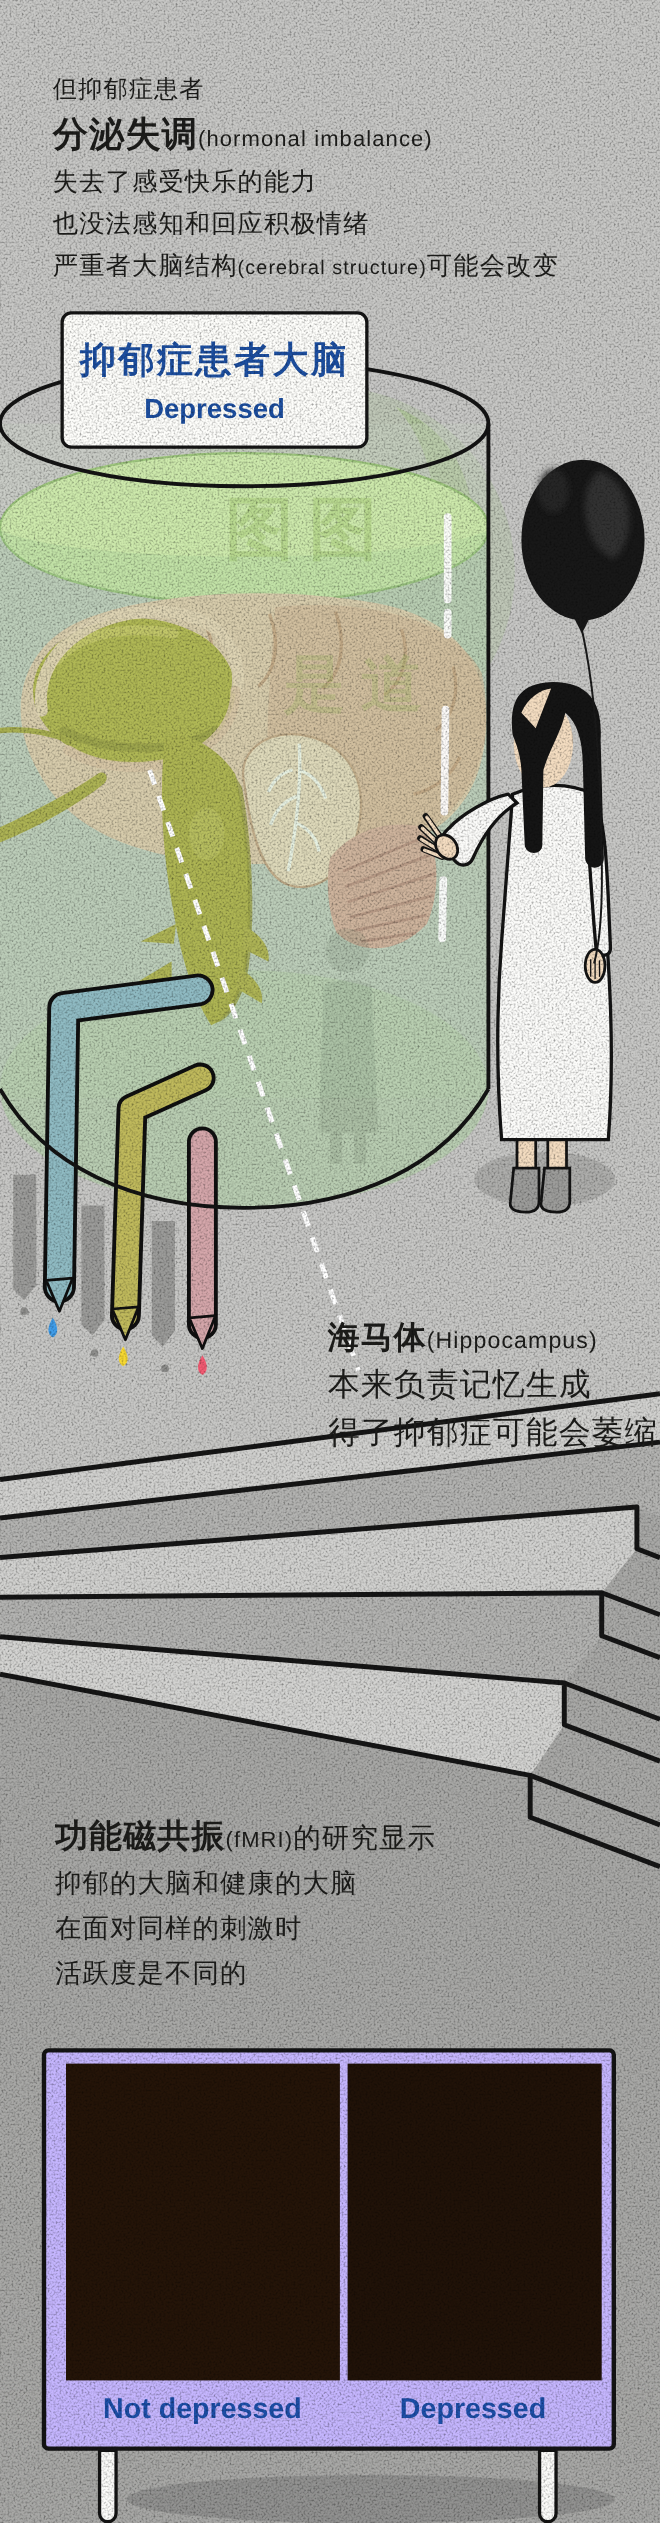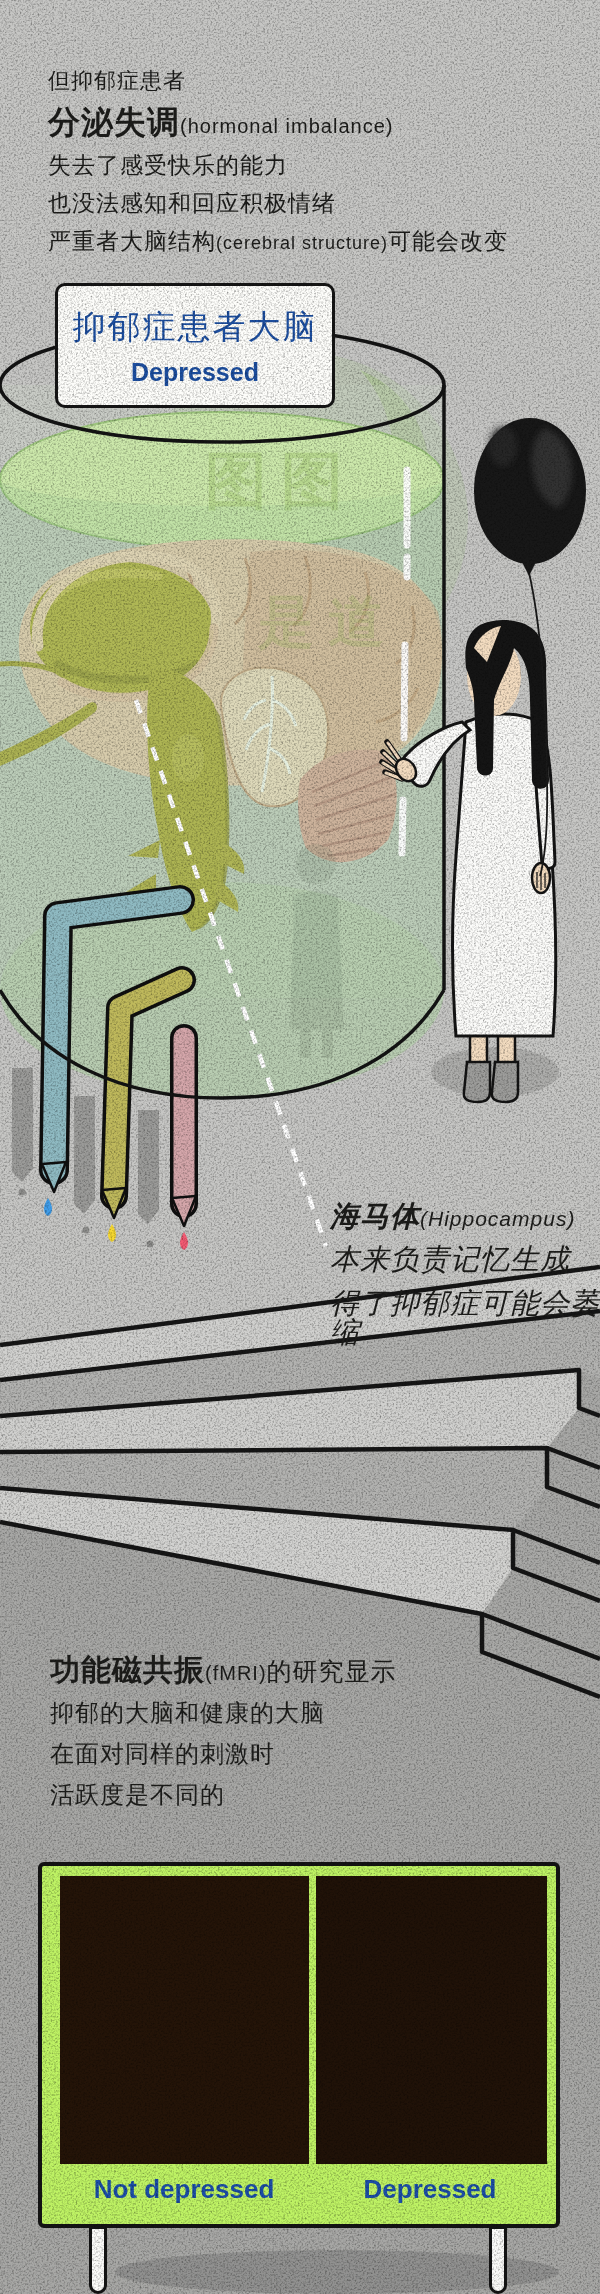--- a/index.html
+++ b/index.html
@@ -15,36 +15,36 @@
   #intro{left:48px;top:70px;}
   #intro .l1{font-size:22px;margin-bottom:14px;}
   #intro .l2{font-size:32px;font-weight:bold;margin-bottom:16px;}
   #intro .l2 .paren{font-size:20px;}
   #intro .l3,#intro .l4,#intro .l5{font-size:23px;margin-bottom:15px;}
   #intro .l5 .paren{font-size:18px;}
   
   #jar-label{position:absolute;left:55px;top:283px;width:280px;height:125px;z-index:6;
      background:#fdfdfa;border:3.5px solid #151515;border-radius:10px;text-align:center;
      display:flex;flex-direction:column;justify-content:center;gap:8px;}
-  #jar-label .t{font-size:33px;font-weight:normal;color:#1d4fa0;letter-spacing:2px;}
+  #jar-label .t{font-size:33px;font-weight:bold;color:#1d4fa0;letter-spacing:2px;}
   #jar-label .s{font-size:25px;font-weight:bold;color:#1d4fa0;}
   
-  #hippo{left:330px;top:1202px;font-style:italic;}
+  #hippo{left:298px;top:1202px;}
   #hippo .t{font-size:29px;font-weight:bold;margin-bottom:14px;}
   #hippo .t .paren{font-size:21px;}
   #hippo .b{font-size:29px;margin-bottom:15px;}
   
   #fmri{left:50px;top:1655px;}
   #fmri .t{font-size:30px;font-weight:bold;margin-bottom:16px;}
   #fmri .t .paren{font-size:20px;text-align:right;}
   #fmri .t .post{font-size:25px;font-weight:normal;}
   #fmri .b{font-size:24px;margin-bottom:17px;}
   
   #board{position:absolute;left:38px;top:1862px;width:522px;height:366px;z-index:5;
-     background:#bef264;border:4px solid #141414;border-radius:6px;}
+     background:#c4b5fd;border:4px solid #141414;border-radius:6px;}
   .scan{position:absolute;top:10px;height:288px;overflow:hidden;}
   #scan-left{left:18px;width:249px;background:#241408;}
   #scan-right{left:274px;width:231px;background:#201208;}
   .scan-label{position:absolute;top:308px;font-size:26px;font-weight:bold;color:#1d4fa8;
      transform:translateX(-50%);white-space:nowrap;}
   #board-leg-l,#board-leg-r{position:absolute;top:2226px;width:18px;height:68px;z-index:4;
      background:#fbfbf9;border:3px solid #141414;border-radius:0 0 9px 9px;}
   #board-leg-l{left:89px;} #board-leg-r{left:489px;}
   #board-shadow{position:absolute;left:115px;top:2250px;width:444px;height:44px;z-index:3;
      background:rgba(50,50,50,0.18);border-radius:50%;}

